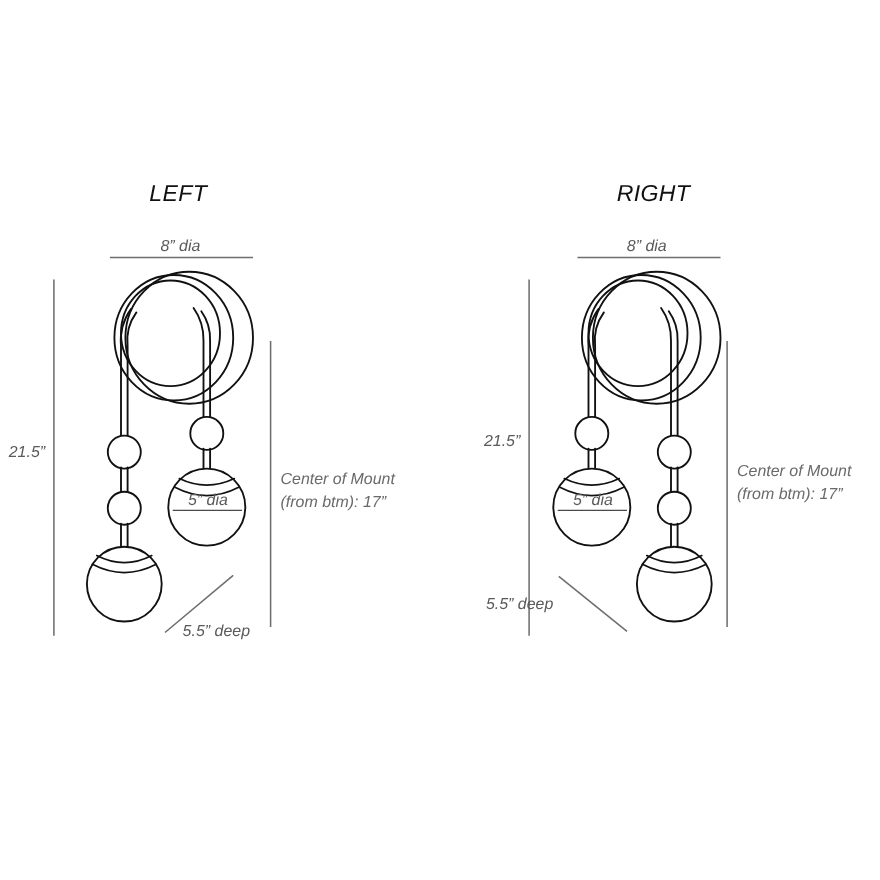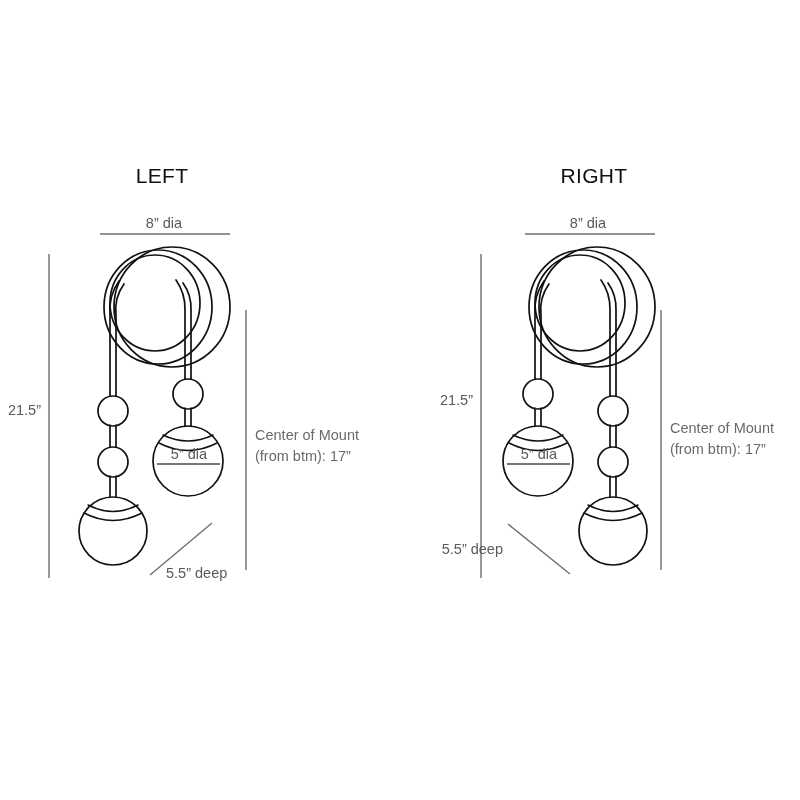--- a/index.html
+++ b/index.html
@@ -3,21 +3,21 @@
 <meta charset="utf-8">
 <style>
   html,body{margin:0;padding:0;}
   body{
     width:800px;height:800px;
     background:#ffffff;
     font-family:"Liberation Sans", sans-serif;
     overflow:hidden;
     position:relative;
   }
-  #stage{position:absolute;left:0;top:0;width:800px;height:800px;}
+  #stage{position:absolute;left:0;top:0;width:800px;height:800px;font-style:italic;}
   svg{display:block;}
   .title{
     font-size:21px;
     fill:#111111;
     font-family:"Liberation Sans", sans-serif;
     text-anchor:middle;
     letter-spacing:0.3px;
   }
   .dimtext{
     font-size:14.5px;

